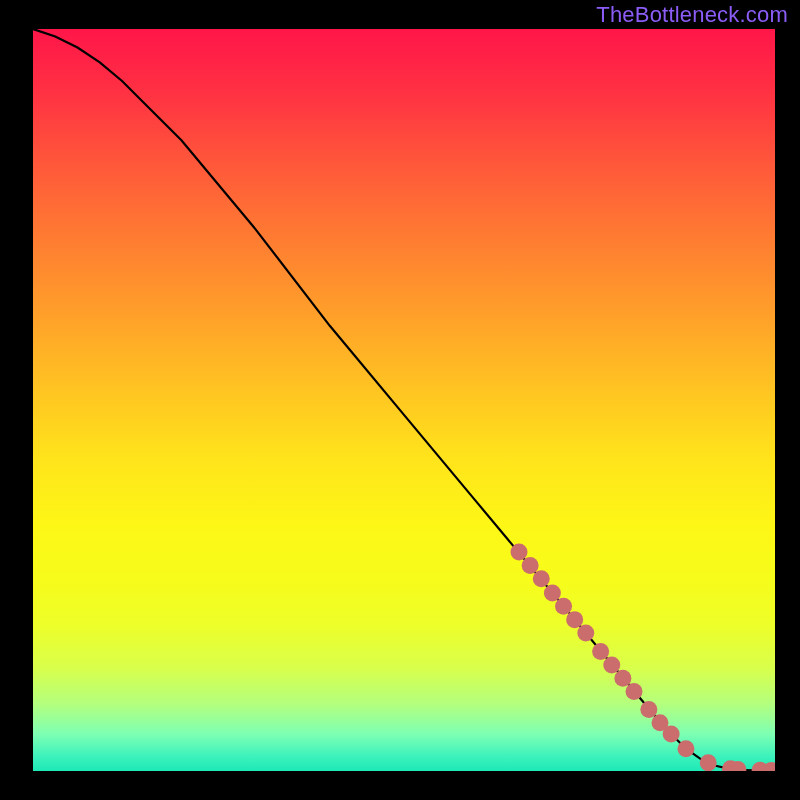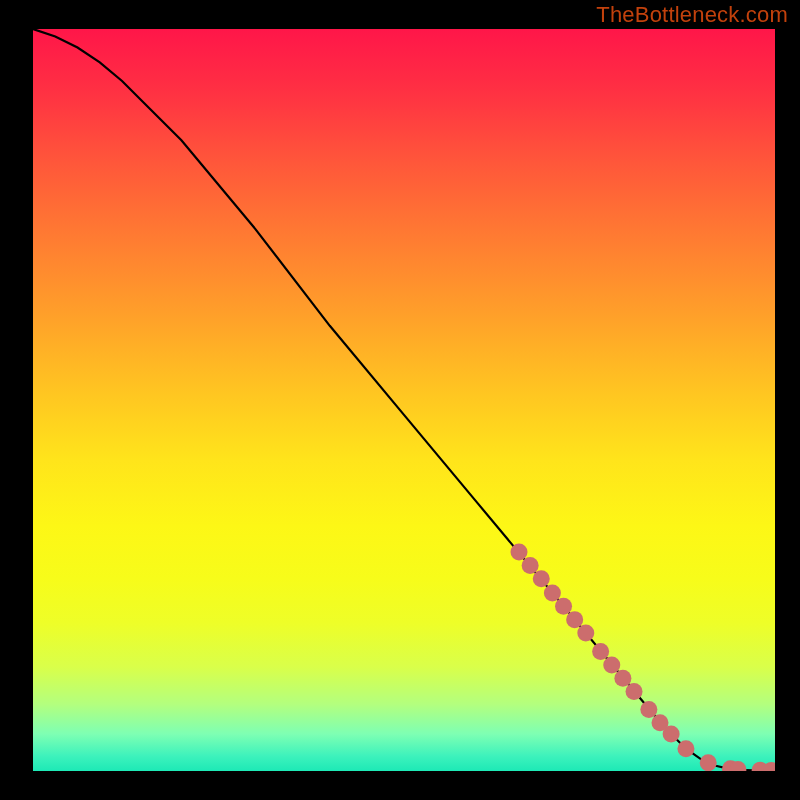--- a/index.html
+++ b/index.html
@@ -16,21 +16,21 @@
     left: 0;
     top: 0;
     width: 800px;
     height: 800px;
     background: #000;
   }
   .attribution {
     position: absolute;
     top: 2px;
     right: 12px;
-    color: #c2410c;
+    color: #8b5cf6;
     font-size: 22px;
     letter-spacing: 0.2px;
   }
   .plot {
     position: absolute;
     left: 33px;
     top: 29px;
     width: 742px;
     height: 742px;
     background: linear-gradient(to bottom,

